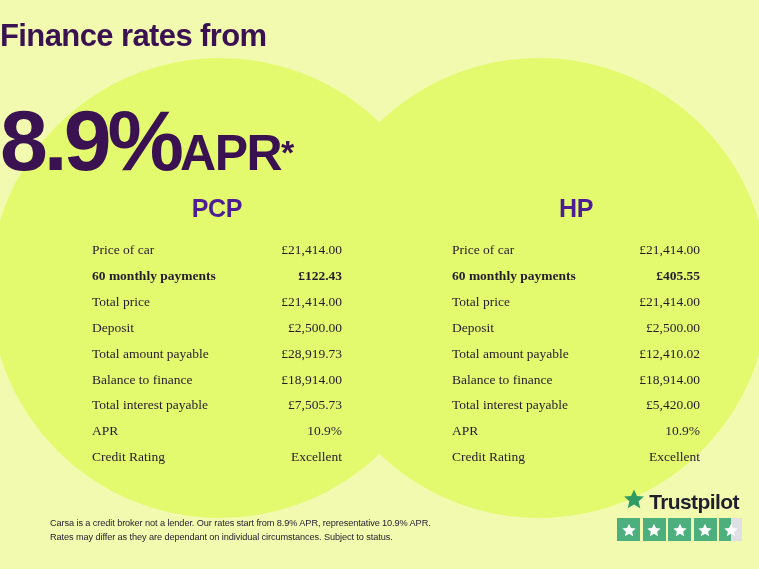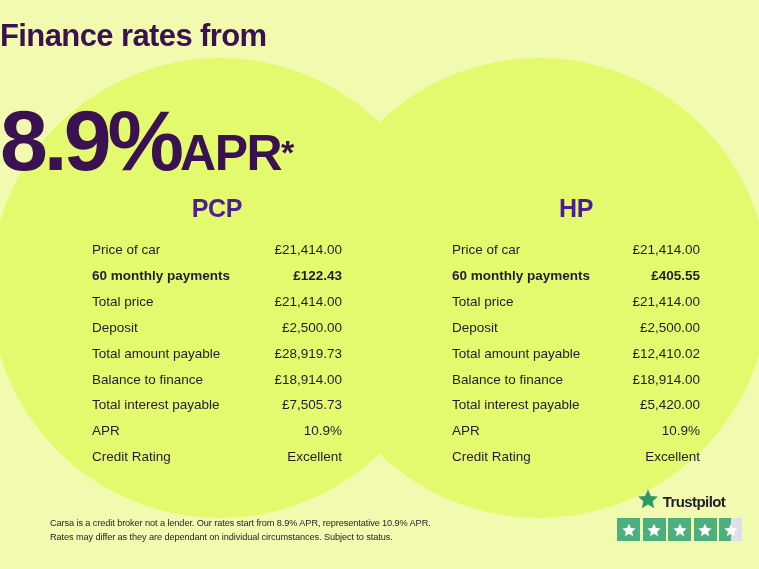--- a/index.html
+++ b/index.html
@@ -92,20 +92,21 @@
 
   .row {
     display: flex;
     justify-content: space-between;
     align-items: baseline;
     color: #231b2e;
     font-size: 13.5px;
     line-height: 1;
     padding: 6.2px 0;
     white-space: nowrap;
+    font-family: Liberation Serif, serif;
   }
   .row.bold .row-label,
   .row.bold .row-value {
     font-weight: bold;
   }
   .row-label { text-align: left; }
   .row-value { text-align: left; }
 
   
   .disclaimer {
@@ -128,21 +129,21 @@
   }
   .tp-wordmark {
     display: flex;
     align-items: center;
     justify-content: center;
     gap: 4px;
     height: 24px;
   }
   .tp-name {
     color: #1f1f2e;
-    font-size: 15px;
+    font-size: 21px;
     font-weight: bold;
     letter-spacing: -0.6px;
     line-height: 1;
   }
   .tp-stars {
     display: flex;
     gap: 2.5px;
     margin-top: 5px;
   }
   .tp-star {

